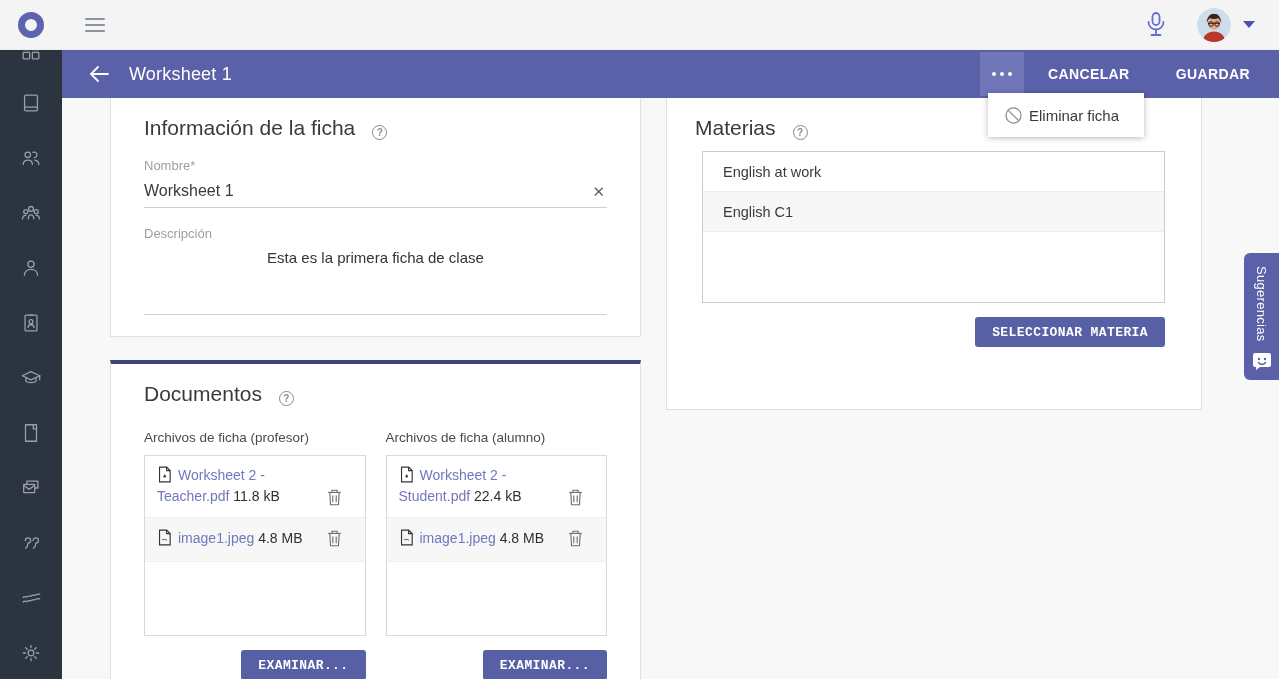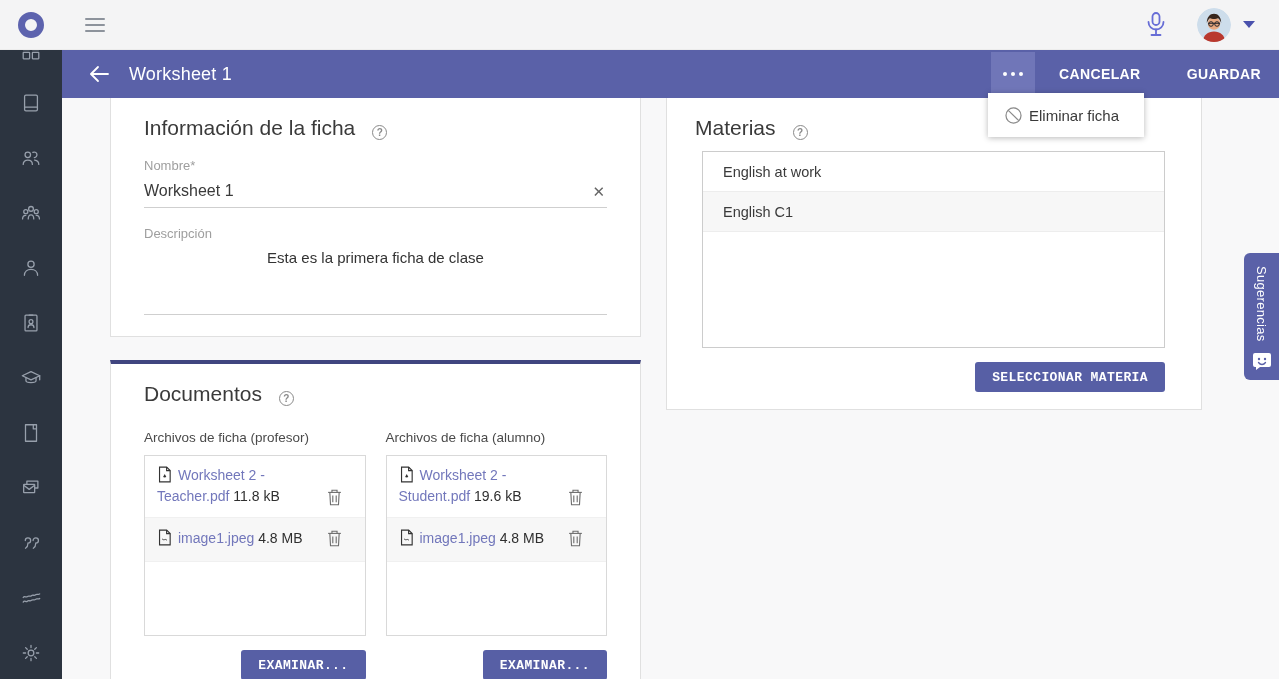--- a/index.html
+++ b/index.html
@@ -27,21 +27,21 @@
   .appheader { position:absolute; left:62px; top:50px; width:1217px; height:48px;
     background:#5a61a8; display:flex; align-items:center; color:#fff; z-index:5; }
   .back-btn { margin-left:24px; width:26px; height:24px; display:flex; align-items:center; justify-content:center; cursor:pointer; }
   .appheader h1 { font-size:18px; font-weight:400; margin:0 0 0 17px; letter-spacing:.2px; }
   .appheader .spacer { flex:1; }
   .more-btn { width:44px; height:44px; background:#7076b8; display:flex; align-items:center; justify-content:center;
     color:#fff; font-size:15px; letter-spacing:2px; cursor:pointer; margin-right:24px; user-select:none; }
   .hbtn { background:none; border:none; color:#fff; font-family:inherit; font-weight:bold; font-size:14px;
     letter-spacing:.4px; cursor:pointer; padding:0; }
   .hbtn.cancel { margin-right:46px; }
-  .hbtn.save { margin-right:18px; }
+  .hbtn.save { margin-right:29px; }
   
   .menu { position:absolute; left:988px; top:93px; width:156px; height:44px; background:#fff;
     box-shadow:0 1px 6px rgba(0,0,0,.28); z-index:10; display:flex; align-items:center; cursor:pointer; }
   .menu .ban { margin-left:15px; width:21px; height:21px; display:flex; }
   .menu .mlabel { margin-left:5px; font-size:15px; color:#3a3a3a; }
   
   .card { position:absolute; background:#fff; border:1px solid #e0e0e0; }
   #card-info { left:110px; top:98px; width:531px; height:239px; border-top:none; }
   #card-docs { left:110px; top:360px; width:531px; height:330px; border-top:4px solid #40457f; }
   #card-materias { left:666px; top:98px; width:536px; height:312px; border-top:none; }
@@ -71,21 +71,21 @@
   .fmain { flex:1; font-size:14px; line-height:1.5; }
   .ficon { display:inline-block; vertical-align:-3px; margin-right:6px; }
   .flink { color:#7277bb; cursor:pointer; }
   .fsize { color:#2f2f2f; }
   .trash { width:17px; height:19px; align-self:flex-end; margin-bottom:2px; cursor:pointer; flex:none; }
   .frow.r1 .trash { align-self:center; margin-bottom:0; }
   .browse-row { display:flex; justify-content:flex-end; margin-top:14px; }
   .btn { background:#575fa5; color:#fff; border:none; border-radius:3px; height:30px; padding:0 17px;
     font-family:Liberation Mono, monospace; font-weight:bold; font-size:13px; letter-spacing:.4px; cursor:pointer; }
   
-  .mlist { margin:11px 36px 0 35px; border:1px solid #ccc; height:197px; background:#fff; overflow:hidden; }
+  .mlist { margin:11px 36px 0 35px; border:1px solid #ccc; height:152px; background:#fff; overflow:hidden; }
   .mrow { height:40px; line-height:40px; padding:0 20px; font-size:14.5px; color:#3a3a3a;
     border-bottom:1px solid #ededed; cursor:pointer; }
   .mrow.alt { background:#f7f7f7; }
   .select-row { display:flex; justify-content:flex-end; margin:14px 36px 0 0; }
   
   .sug-tab { position:absolute; right:0; top:253px; width:35px; height:127px; background:#5a61a8;
     border-radius:6px 0 0 6px; z-index:7; display:flex; flex-direction:column; align-items:center;
     justify-content:space-between; padding:13px 0 9px; cursor:pointer; }
   .sug-label { writing-mode:vertical-rl; color:#fff; font-size:13px; letter-spacing:.3px; }
   svg { display:block; }
@@ -297,21 +297,21 @@
       <div class="filebox">
         <div class="frow r0">
           <div class="fmain">
             <span class="ficon">
               <svg width="15" height="17" viewBox="0 0 20 24" fill="none" stroke="#333" stroke-width="1.6">
                   <path d="M3 1.5h10l5 5v16H3z"></path>
                   <path d="M13 1.5v5h5"></path>
                   <path d="M8 15.5l2.3-4.2 2.3 4.2c-1.5.9-3.1.9-4.6 0z" fill="#333" stroke-width="0"></path>
                 </svg>
             </span><span class="flink">Worksheet 2 - Student.pdf</span>
-            <span class="fsize">19.6 kB</span>
+            <span class="fsize">22.4 kB</span>
           </div>
           <span class="trash">
             <svg width="17" height="19" viewBox="0 0 20 22" fill="none" stroke="#6d6d6d" stroke-width="1.3">
                 <path d="M2.5 5h15"></path>
                 <path d="M7 5V2.5h6V5"></path>
                 <path d="M4.5 5l.8 14.5h9.4L15.5 5"></path>
                 <path d="M8 8.5v8M12 8.5v8"></path>
               </svg>
           </span>
         </div>

